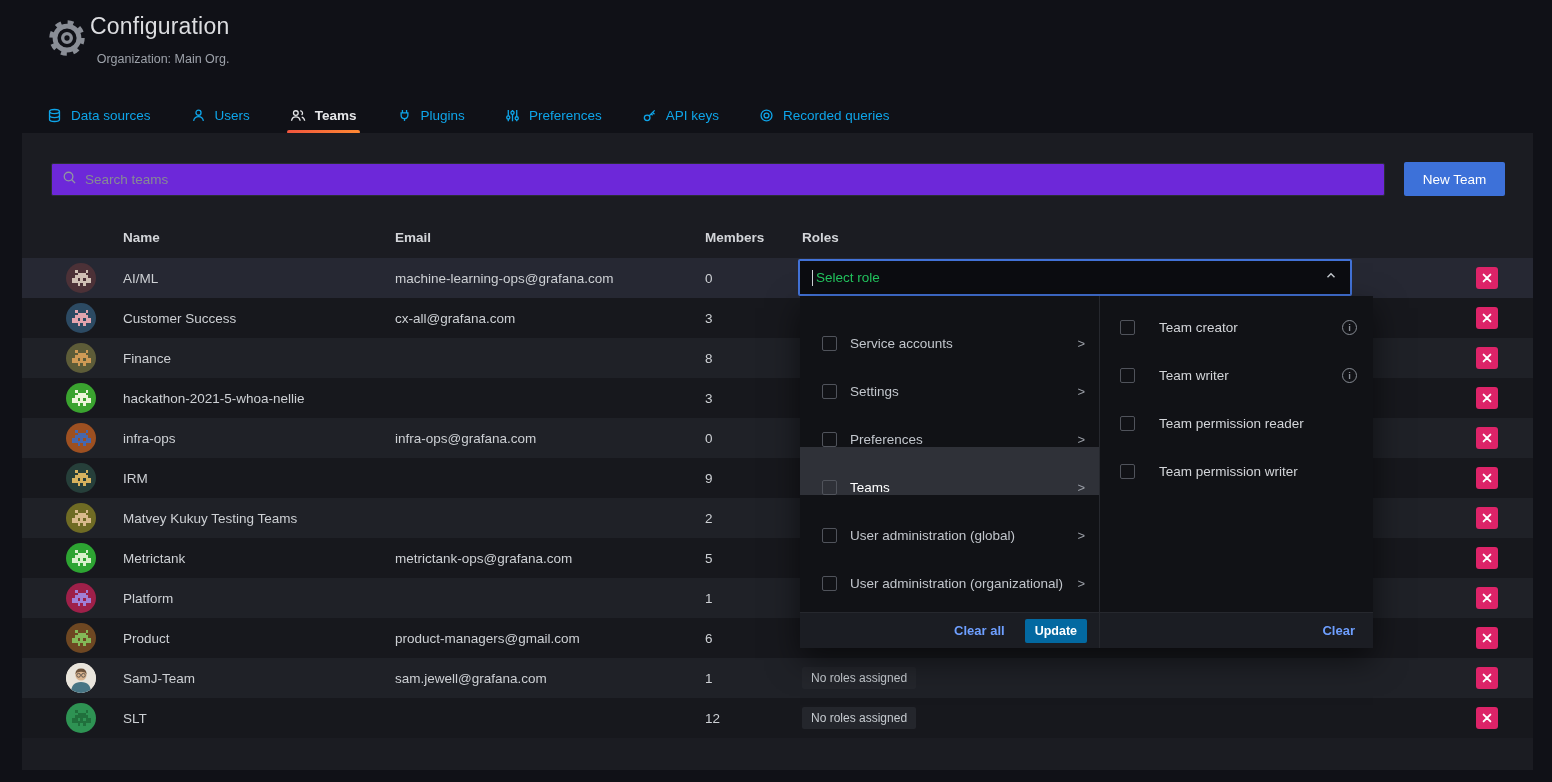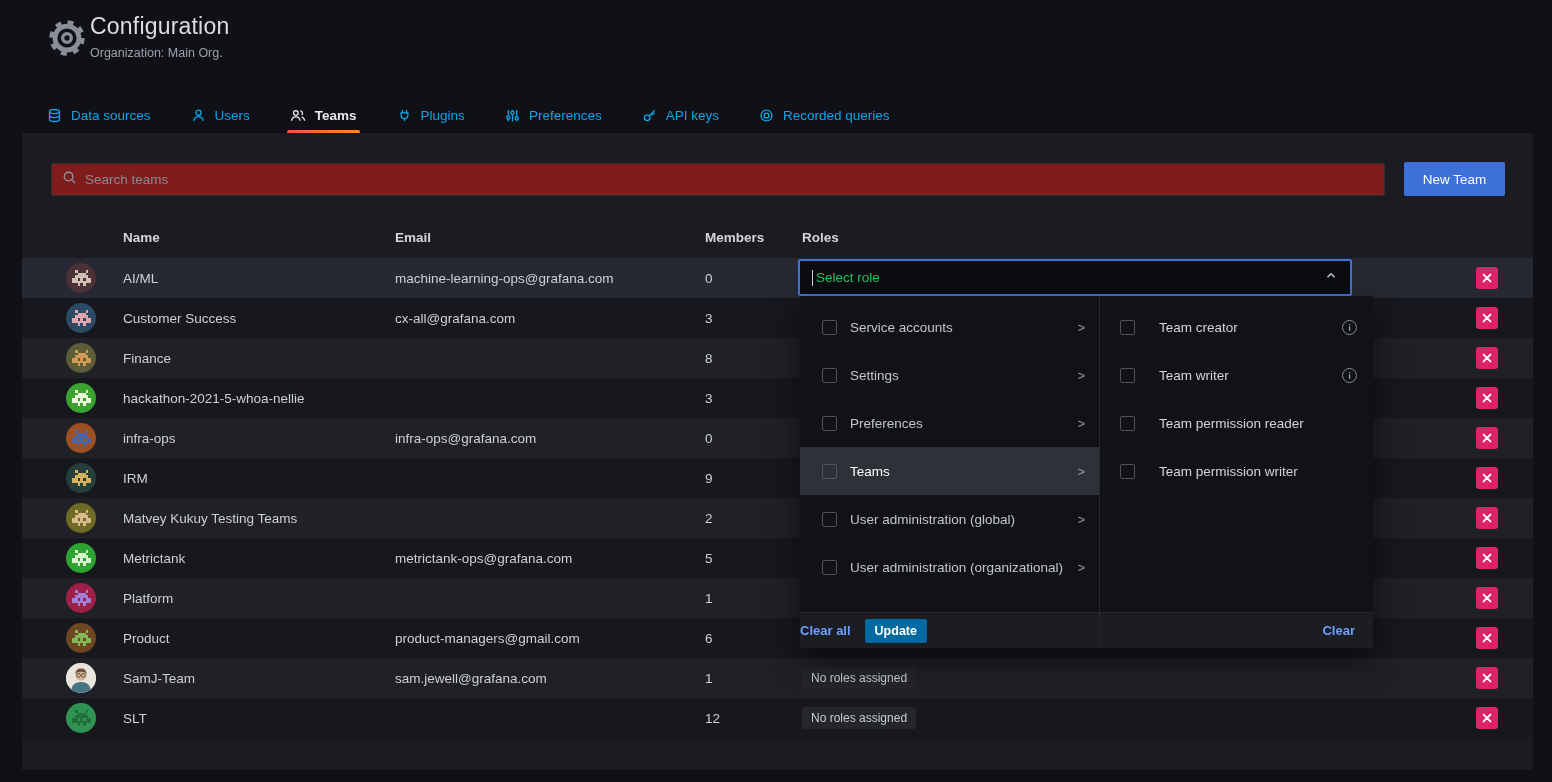--- a/index.html
+++ b/index.html
@@ -7,36 +7,36 @@
   body {
     background:#101117;
     font-family:"Liberation Sans", sans-serif;
     position:relative;
     overflow:hidden;
   }
   
   .page-header { position:absolute; left:44px; top:13px; display:flex; }
   .gear-wrap { width:46px; height:46px; margin-top:2px; }
   .title { font-size:23px; color:#dcdde0; font-weight:500; letter-spacing:.2px; }
-  .subtitle { font-size:12.5px; color:#9da2aa; margin-top:6px; }
+  .subtitle { font-size:12.5px; color:#9da2aa; margin-top:12px;text-align:right; }
 
   
   .tabbar { position:absolute; left:44px; top:97px; display:flex; gap:34px; height:36px; }
   .tab { display:flex; align-items:center; gap:9px; color:#0ea5e9; font-size:13.5px;
          position:relative; padding:0 3px; cursor:pointer; }
   .tab.active { color:#e6e7e9; font-weight:700; }
   .tab.active::after { content:""; position:absolute; left:0; right:0; bottom:-1px; height:4px;
          border-radius:2px; background:linear-gradient(90deg,#f2553e,#ff8833); }
   .tab .ticon { display:flex; align-items:center; }
 
   
   .panel { position:absolute; left:22px; top:133px; width:1511px; height:637px; background:#1b1c22; }
 
   .search-wrap { position:absolute; left:29px; top:30px; width:1334px; height:33px;
-    background:#7f1d1d; border:1px solid #2b2e35; border-radius:2px;
+    background:#6d28d9; border:1px solid #2b2e35; border-radius:2px;
     display:flex; align-items:center; padding:0 10px; }
   .search-wrap input { flex:1; background:transparent; border:none; outline:none;
     color:#c7ccd1; font-size:13.5px; margin-left:8px; font-family:inherit; }
   .search-wrap input::placeholder { color:#868b93; }
 
   .new-team-btn { position:absolute; left:1382px; top:29px; width:101px; height:34px;
     background:#3d71d9; color:#fff; border:none; border-radius:2px; font-size:13.5px;
     font-weight:500; cursor:pointer; font-family:inherit; }
 
   .grid-cols { display:grid; grid-template-columns:101px 272px 310px 97px 1fr 57px; align-items:center; }
@@ -60,34 +60,34 @@
     display:flex; align-items:center; padding:0 12px; z-index:5; }
   .text-caret { width:1px; height:16px; background:#d0d3d7; margin-right:3px; }
   .select-placeholder { color:#22c55e; font-size:13.5px; flex:1; }
 
   .menu { position:absolute; left:778px; top:163px; width:573px; height:352px;
     background:#111216; box-shadow:0 12px 30px rgba(0,0,0,.55); z-index:6;
     display:flex; flex-direction:column; }
   .menu-body { flex:1; display:flex; }
   .menu-left { width:300px; border-right:1px solid #26282e; padding-top:7px; }
   .menu-right { flex:1; padding-top:7px; }
-  .group-item { height:48px; display:flex; align-items:center; padding:0 14px 0 22px;
+  .group-item { height:48px; display:flex; align-items:flex-end; padding:0 14px 0 22px;
     gap:13px; color:#c2c6cc; font-size:13.5px; cursor:pointer; }
   .group-item.selected { background:#2f3138; color:#ffffff; }
   .group-chevron { margin-left:auto; color:#9b9fa7; font-size:13px; }
   .checkbox { width:15px; height:15px; border:1px solid #50535b; border-radius:2px;
     background:transparent; flex:none; cursor:pointer; }
   .role-item { height:48px; display:flex; align-items:center; padding:0 16px 0 20px;
     gap:24px; color:#d3d5d9; font-size:13.5px; cursor:pointer; }
   .info-icon { margin-left:auto; width:15px; height:15px; border:1.2px solid #878c94;
     border-radius:50%; color:#878c94; font-size:9.5px; font-weight:700;
     display:flex; align-items:center; justify-content:center; }
   .menu-footer { height:36px; border-top:1px solid #26282e; background:#1b1d23; display:flex; }
-  .footer-left { width:300px; display:flex; align-items:center; justify-content:flex-start;
-    gap:14px; padding-right:12px; border-right:1px solid #26282e; }
+  .footer-left { width:300px; display:flex; align-items:center; justify-content:flex-end;
+    gap:20px; padding-right:12px; border-right:1px solid #26282e; }
   .footer-right { flex:1; display:flex; align-items:center; justify-content:flex-end; padding-right:18px; }
   .blue-link { color:#6e9fff; font-size:13px; font-weight:700; cursor:pointer; }
   .update-btn { height:24px; padding:0 10px; background:#0369a1; color:#fff; border:none;
     border-radius:2px; font-size:12.5px; font-weight:700; cursor:pointer; font-family:inherit; }
 </style>
 </head>
 <body>
 
 <div class="page-header">
   <div class="gear-wrap">

